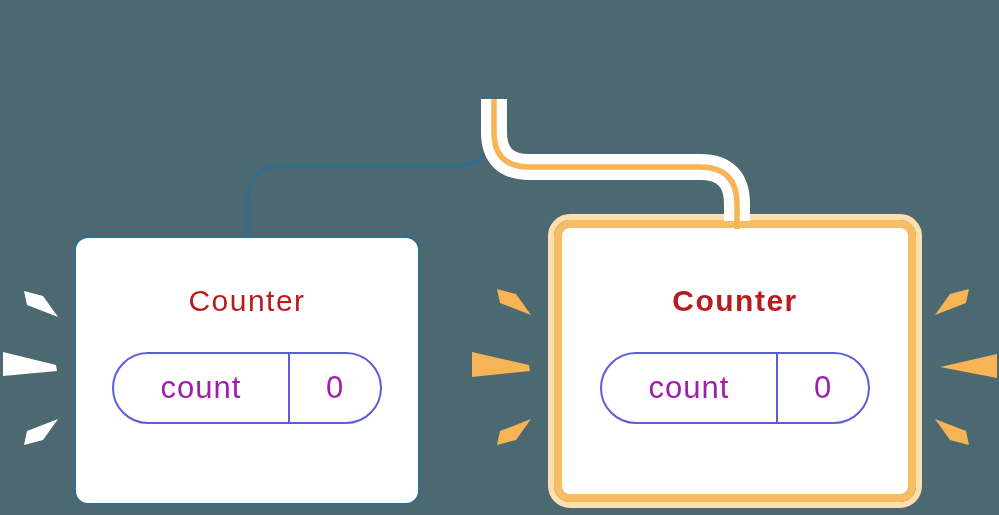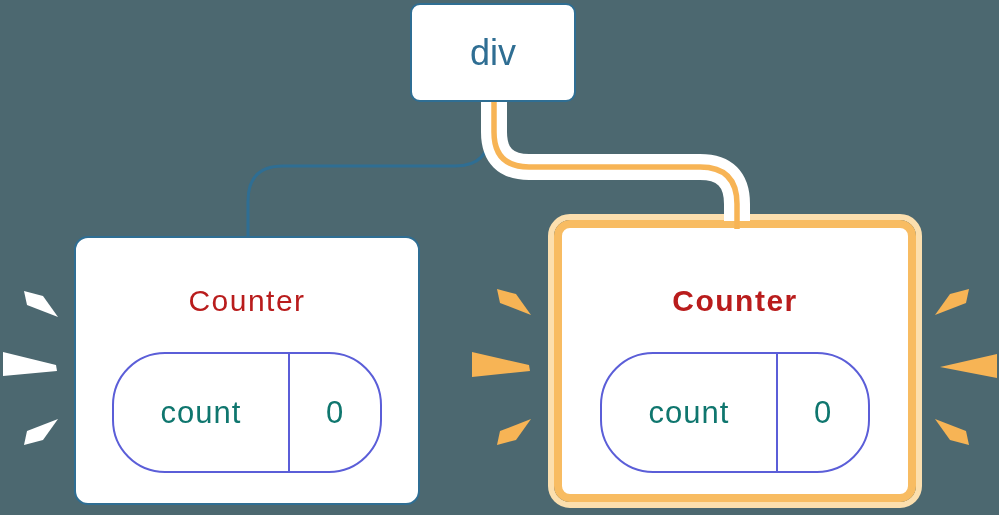--- a/index.html
+++ b/index.html
@@ -29,23 +29,23 @@
     display:flex; flex-direction:column; align-items:center;
     z-index:4;
   }
   .card-title {
     margin-top:48px; font-size:30px; line-height:30px; font-weight:500;
     color:#b91c1c; letter-spacing:1.5px;
   }
 
   
   .pill {
-    margin-top:36px; width:270px; height:121px; box-sizing:border-box;
+    margin-top:36px; width:270px; height:72px; box-sizing:border-box;
     border:2px solid #5B5ED8; border-radius:53px;
-    display:flex; color:#0f766e; font-size:31px; letter-spacing:1px;
+    display:flex; color:#a21caf; font-size:31px; letter-spacing:1px;
     background:#FFFFFF;
   }
   .pill-key {
     width:174px; border-right:2px solid #5B5ED8;
     display:flex; align-items:center; justify-content:center;
   }
   .pill-value { flex:1; display:flex; align-items:center; justify-content:center; }
 
   
   .hl-outer {
@@ -92,23 +92,20 @@
         <span class="pill-value">0</span>
       </div>
     </div>
   </div>
 
   <svg class="layer layer-front" viewBox="0 0 999 515">
     <path d="M 494 99 L 494 132 Q 494 167 529 167 L 700 167 Q 737 167 737 204 L 737 221" fill="none" stroke-width="26" stroke="#FFFFFF"></path>
     <path d="M 494 99 L 494 132 Q 494 167 529 167 L 700 167 Q 737 167 737 204 L 737 229" fill="none" stroke-width="5.5" stroke="#F7B455"></path>
   </svg>
 
-  <div class="node-box">
-    <span>div</span>
-  </div>
 
   <div class="card">
     <div class="card-title">Counter</div>
     <div class="pill">
       <span class="pill-key">count</span>
       <span class="pill-value">0</span>
     </div>
   </div>
 
 </div>

